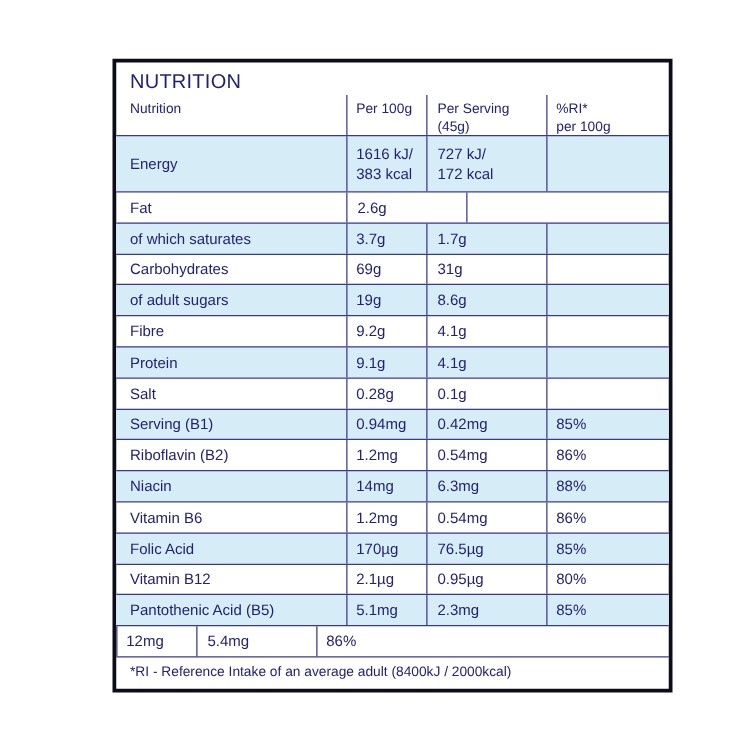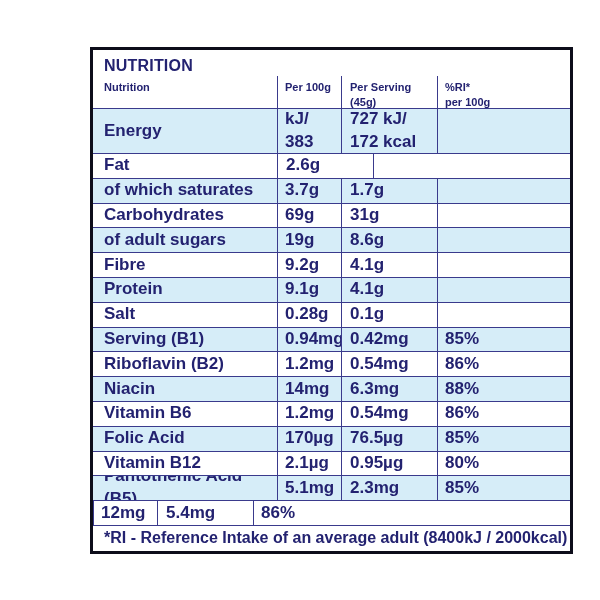--- a/index.html
+++ b/index.html
@@ -8,48 +8,48 @@
     --outer:#0d0d1a;
     --shade:#d6edf8;
     --bg:#ffffff;
   }
   *{box-sizing:border-box;margin:0;padding:0;}
   html,body{width:600px;height:600px;background:var(--bg);
     font-family:"Liberation Sans", sans-serif;}
   body{position:relative;overflow:hidden;}
 
   .label{
-    position:absolute;left:90px;top:47px;width:483px;height:507px;
+    position:absolute;left:90px;top:47px;width:448px;height:507px;
     border:3px solid var(--outer);background:#fff;color:var(--text);
-    font-weight:bold;
+    font-weight:normal;
   }
   .title{
     height:26px;padding:7px 0 0 11px;
     font-size:16px;letter-spacing:0.2px;color:var(--text);
   }
   .hdr{display:flex;height:32px;font-size:11px;}
   .hdr .cell{padding-top:4px;line-height:1.35;}
   .cell{overflow:hidden;}
   .c1{width:184px;padding-left:11px;}
   .c2{width:64px;padding-left:7px;border-left:1.5px solid var(--grid);}
   .c3{width:96px;padding-left:8px;border-left:1.5px solid var(--grid);}
   .c4{flex:1;padding-left:7px;border-left:1.5px solid var(--grid);}
 
   .row{
     display:flex;height:24.8px;border-top:1.5px solid var(--grid);
-    font-size:17px;align-items:stretch;
+    font-size:12px;align-items:stretch;
   }
   .row.tall{height:45px;}
   .row.shaded{background:var(--shade);}
   .row .cell{display:flex;flex-direction:column;justify-content:center;line-height:1.35;}
 
   .footnote{
     height:26px;border-top:1.5px solid var(--grid);
     display:flex;align-items:center;padding-left:11px;
-    font-size:16px;
+    font-size:11px;
   }
 </style>
 </head>
 <body>
 
 <div class="label">
   <div class="title">NUTRITION</div>
   <div class="hdr" id="hdr">
       <div class="cell c1">
         <div>Nutrition</div>

